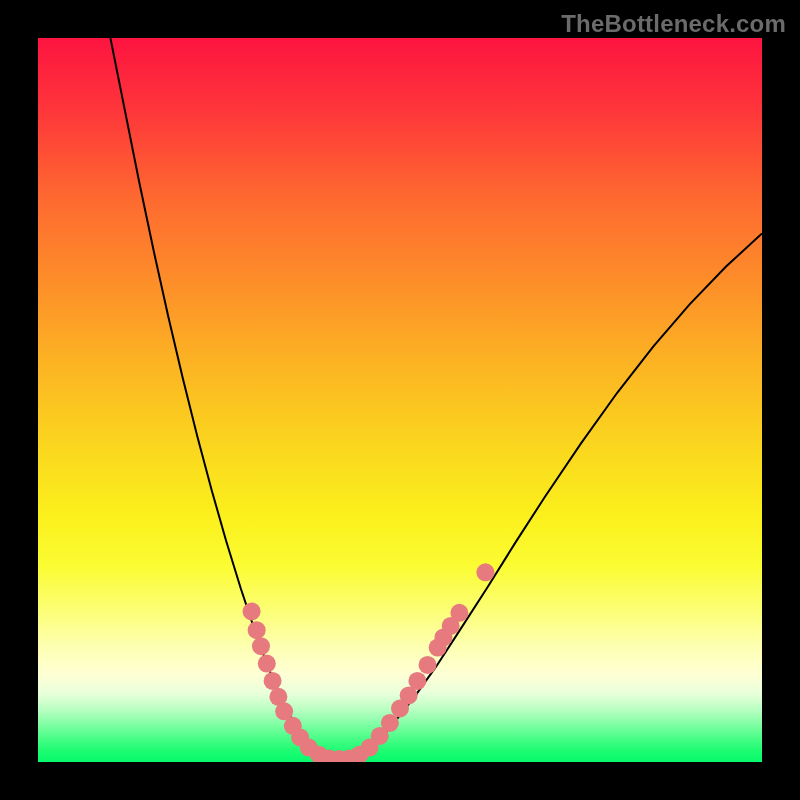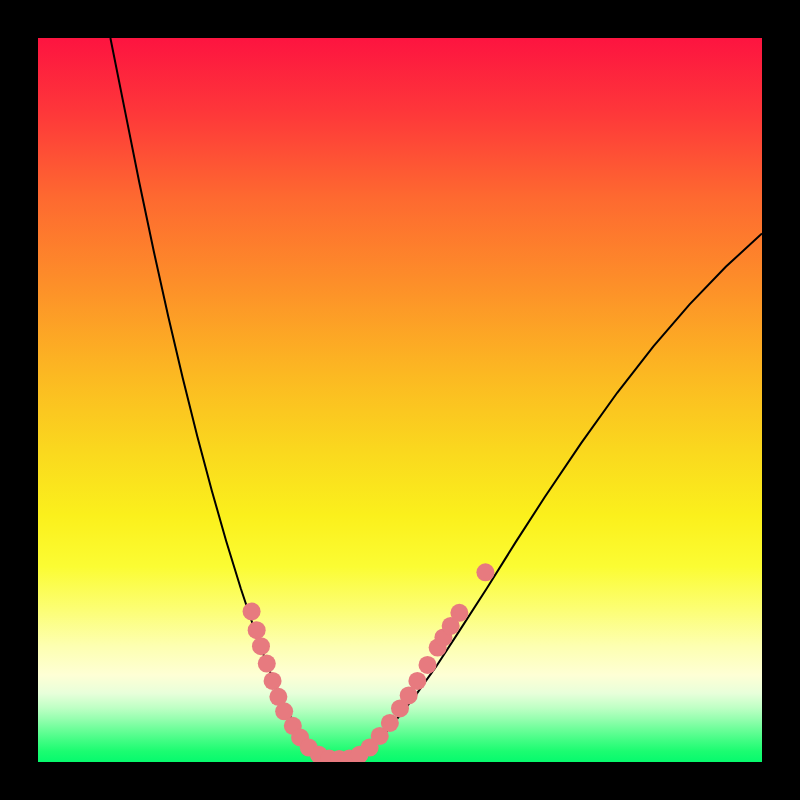--- a/index.html
+++ b/index.html
@@ -96,13 +96,14 @@
         <circle cx="370.69" cy="657.39" r="9" fill="#e77a7f"></circle>
         <circle cx="379.38" cy="642.91" r="9" fill="#e77a7f"></circle>
         <circle cx="389.51" cy="626.98" r="9" fill="#e77a7f"></circle>
         <circle cx="399.65" cy="609.61" r="9" fill="#e77a7f"></circle>
         <circle cx="405.44" cy="599.47" r="9" fill="#e77a7f"></circle>
         <circle cx="412.68" cy="587.89" r="9" fill="#e77a7f"></circle>
         <circle cx="421.37" cy="574.86" r="9" fill="#e77a7f"></circle>
         <circle cx="447.43" cy="534.31" r="9" fill="#e77a7f"></circle>
       </g>
   </svg>
+  <div class="attribution">TheBottleneck.com</div>
 </div>
 
 </body></html>

